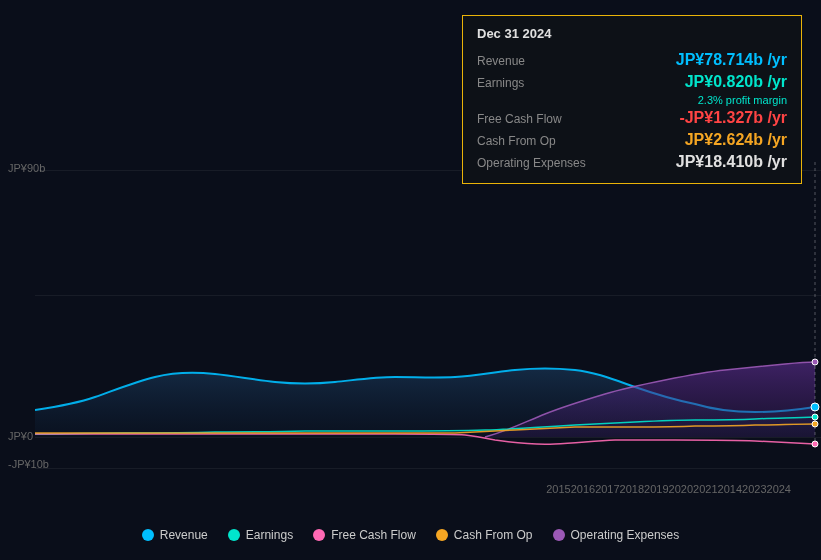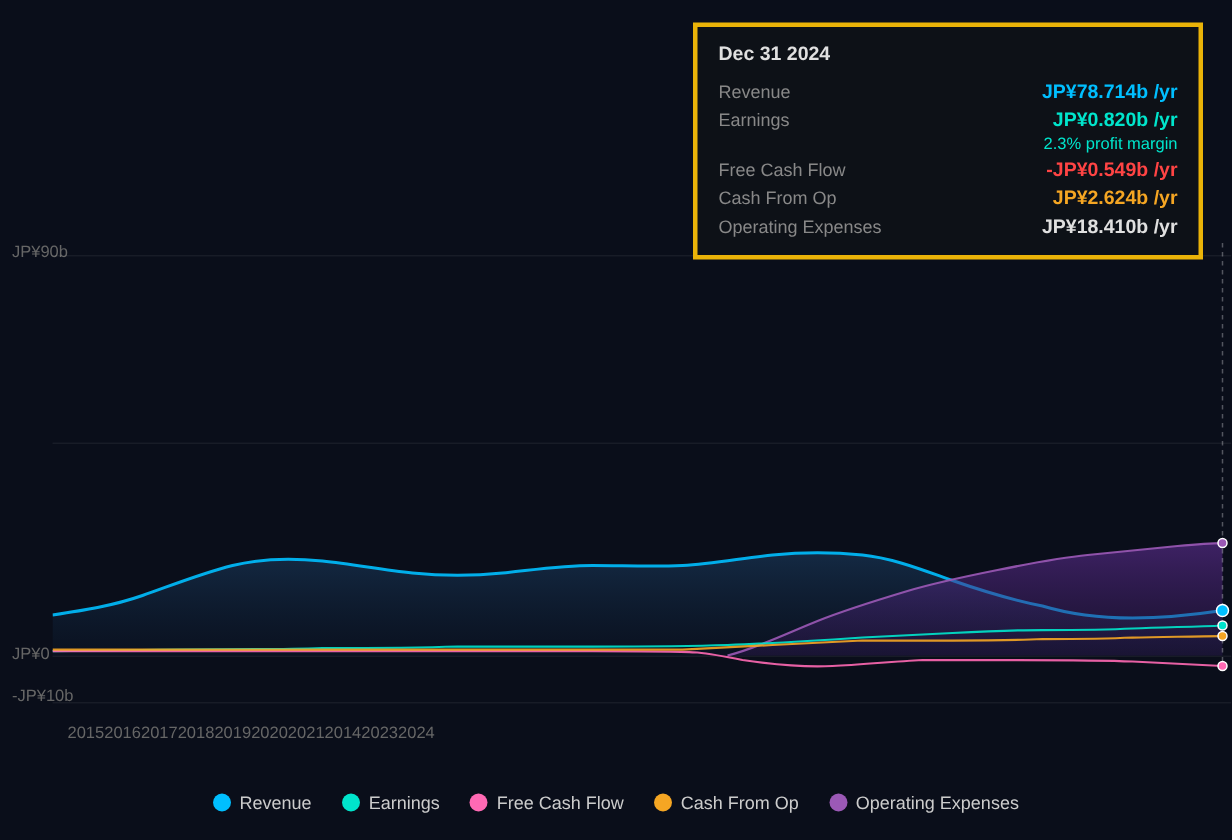--- a/index.html
+++ b/index.html
@@ -19,21 +19,21 @@
       height: 560px;
     }
 
     
     .tooltip-box {
       position: absolute;
       top: 15px;
       left: 462px;
       width: 340px;
       background: #0d1117;
-      border: 3px solid #eab308;
+      border: 1px solid #eab308;
       padding: 10px 14px;
       z-index: 10;
     }
 
     .tooltip-date {
       font-size: 13px;
       font-weight: bold;
       color: #e0e0e0;
       margin-bottom: 8px;
     }
@@ -45,21 +45,21 @@
       padding: 2px 0;
     }
 
     .tooltip-label {
       font-size: 12px;
       color: #888;
       min-width: 130px;
     }
 
     .tooltip-value {
-      font-size: 13px;
+      font-size: 16px;
       font-weight: bold;
       text-align: center;
     }
 
     .tooltip-value.cyan { color: #00bfff; }
     .tooltip-value.teal { color: #00e5cc; }
     .tooltip-value.red { color: #ff4444; }
     .tooltip-value.orange { color: #f5a623; }
     .tooltip-value.white { color: #e0e0e0; }
 
@@ -83,21 +83,21 @@
       left: 8px;
     }
 
     
     .x-labels {
       position: absolute;
       bottom: 65px;
       left: 0;
       right: 0;
       display: flex;
-      justify-content: flex-start;
+      justify-content: flex-end;
       padding: 0 30px 0 45px;
     }
 
     .x-label {
       font-size: 11px;
       color: #666;
       text-align: center;
     }
 
     
@@ -156,21 +156,21 @@
     </div>
     <div class="tooltip-row">
       <span class="tooltip-label">Earnings</span>
       <span class="tooltip-value teal">JP¥0.820b /yr</span>
     </div>
     <div class="tooltip-sub">
       <span class="profit-margin">2.3% profit margin</span>
     </div>
     <div class="tooltip-row">
       <span class="tooltip-label">Free Cash Flow</span>
-      <span class="tooltip-value red">-JP¥0.549b /yr</span>
+      <span class="tooltip-value red">-JP¥1.327b /yr</span>
     </div>
     <div class="tooltip-row">
       <span class="tooltip-label">Cash From Op</span>
       <span class="tooltip-value orange">JP¥2.624b /yr</span>
     </div>
     <div class="tooltip-row">
       <span class="tooltip-label">Operating Expenses</span>
       <span class="tooltip-value white">JP¥18.410b /yr</span>
     </div>
   </div>

